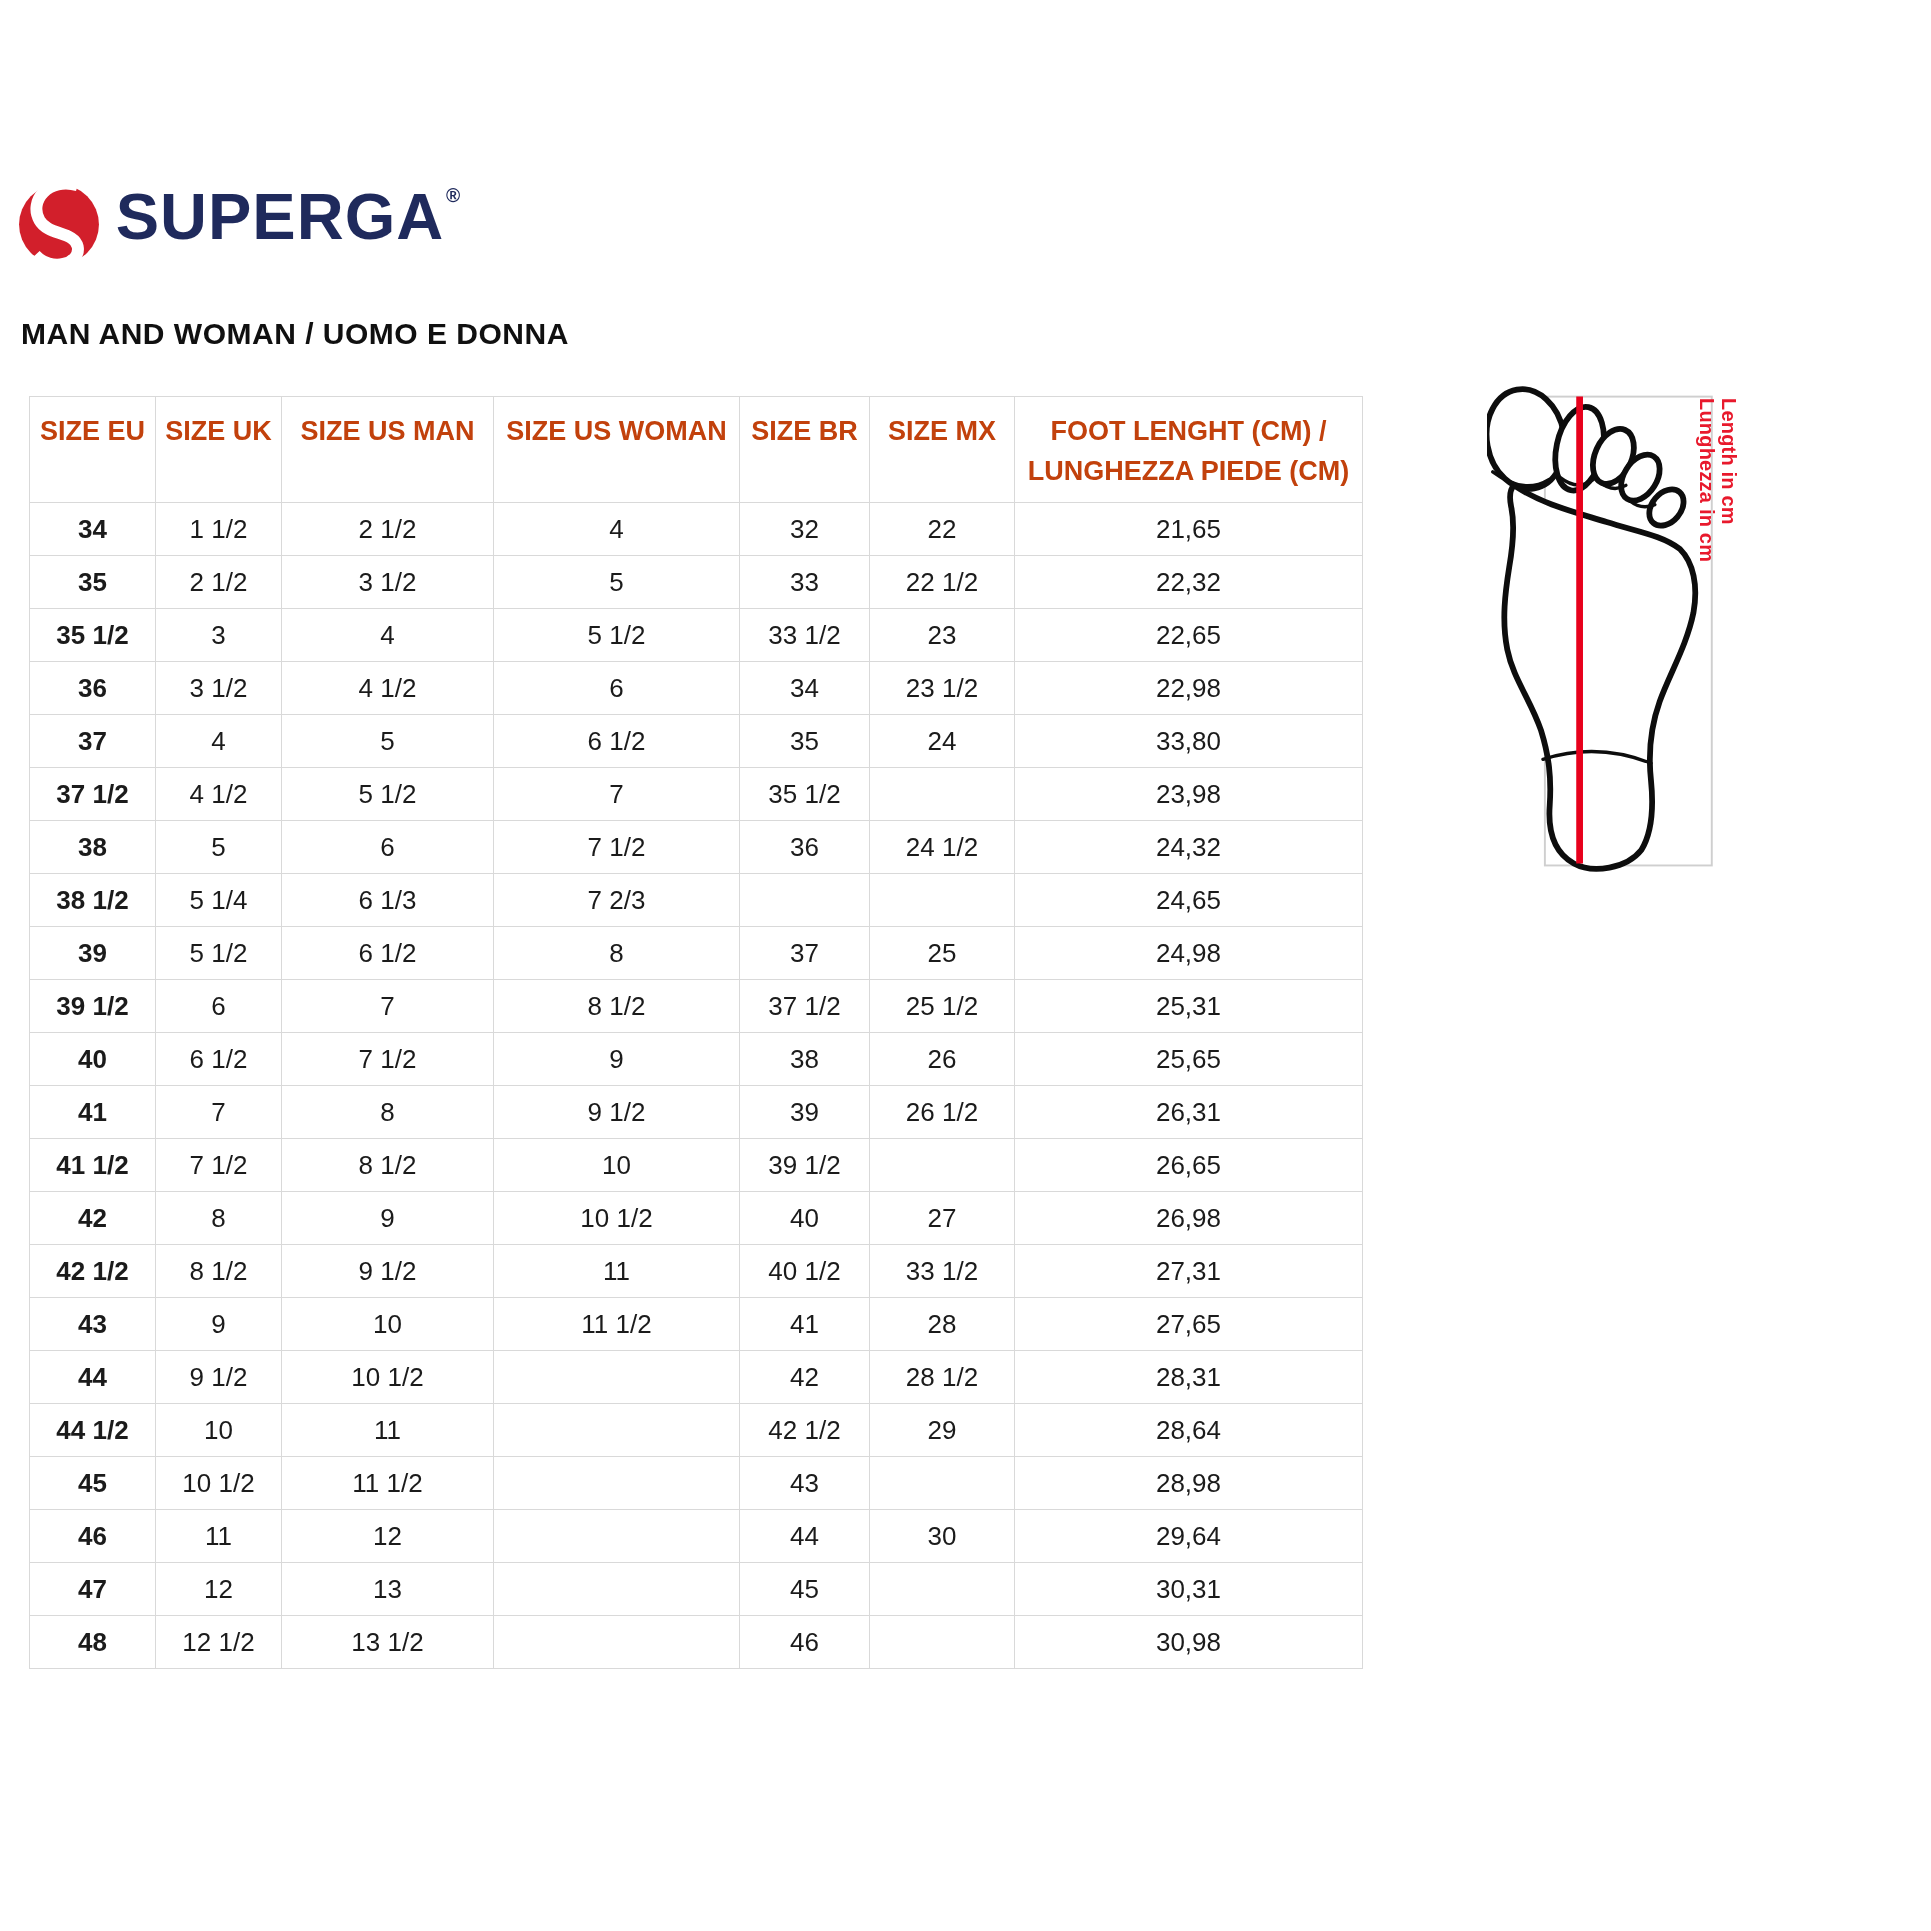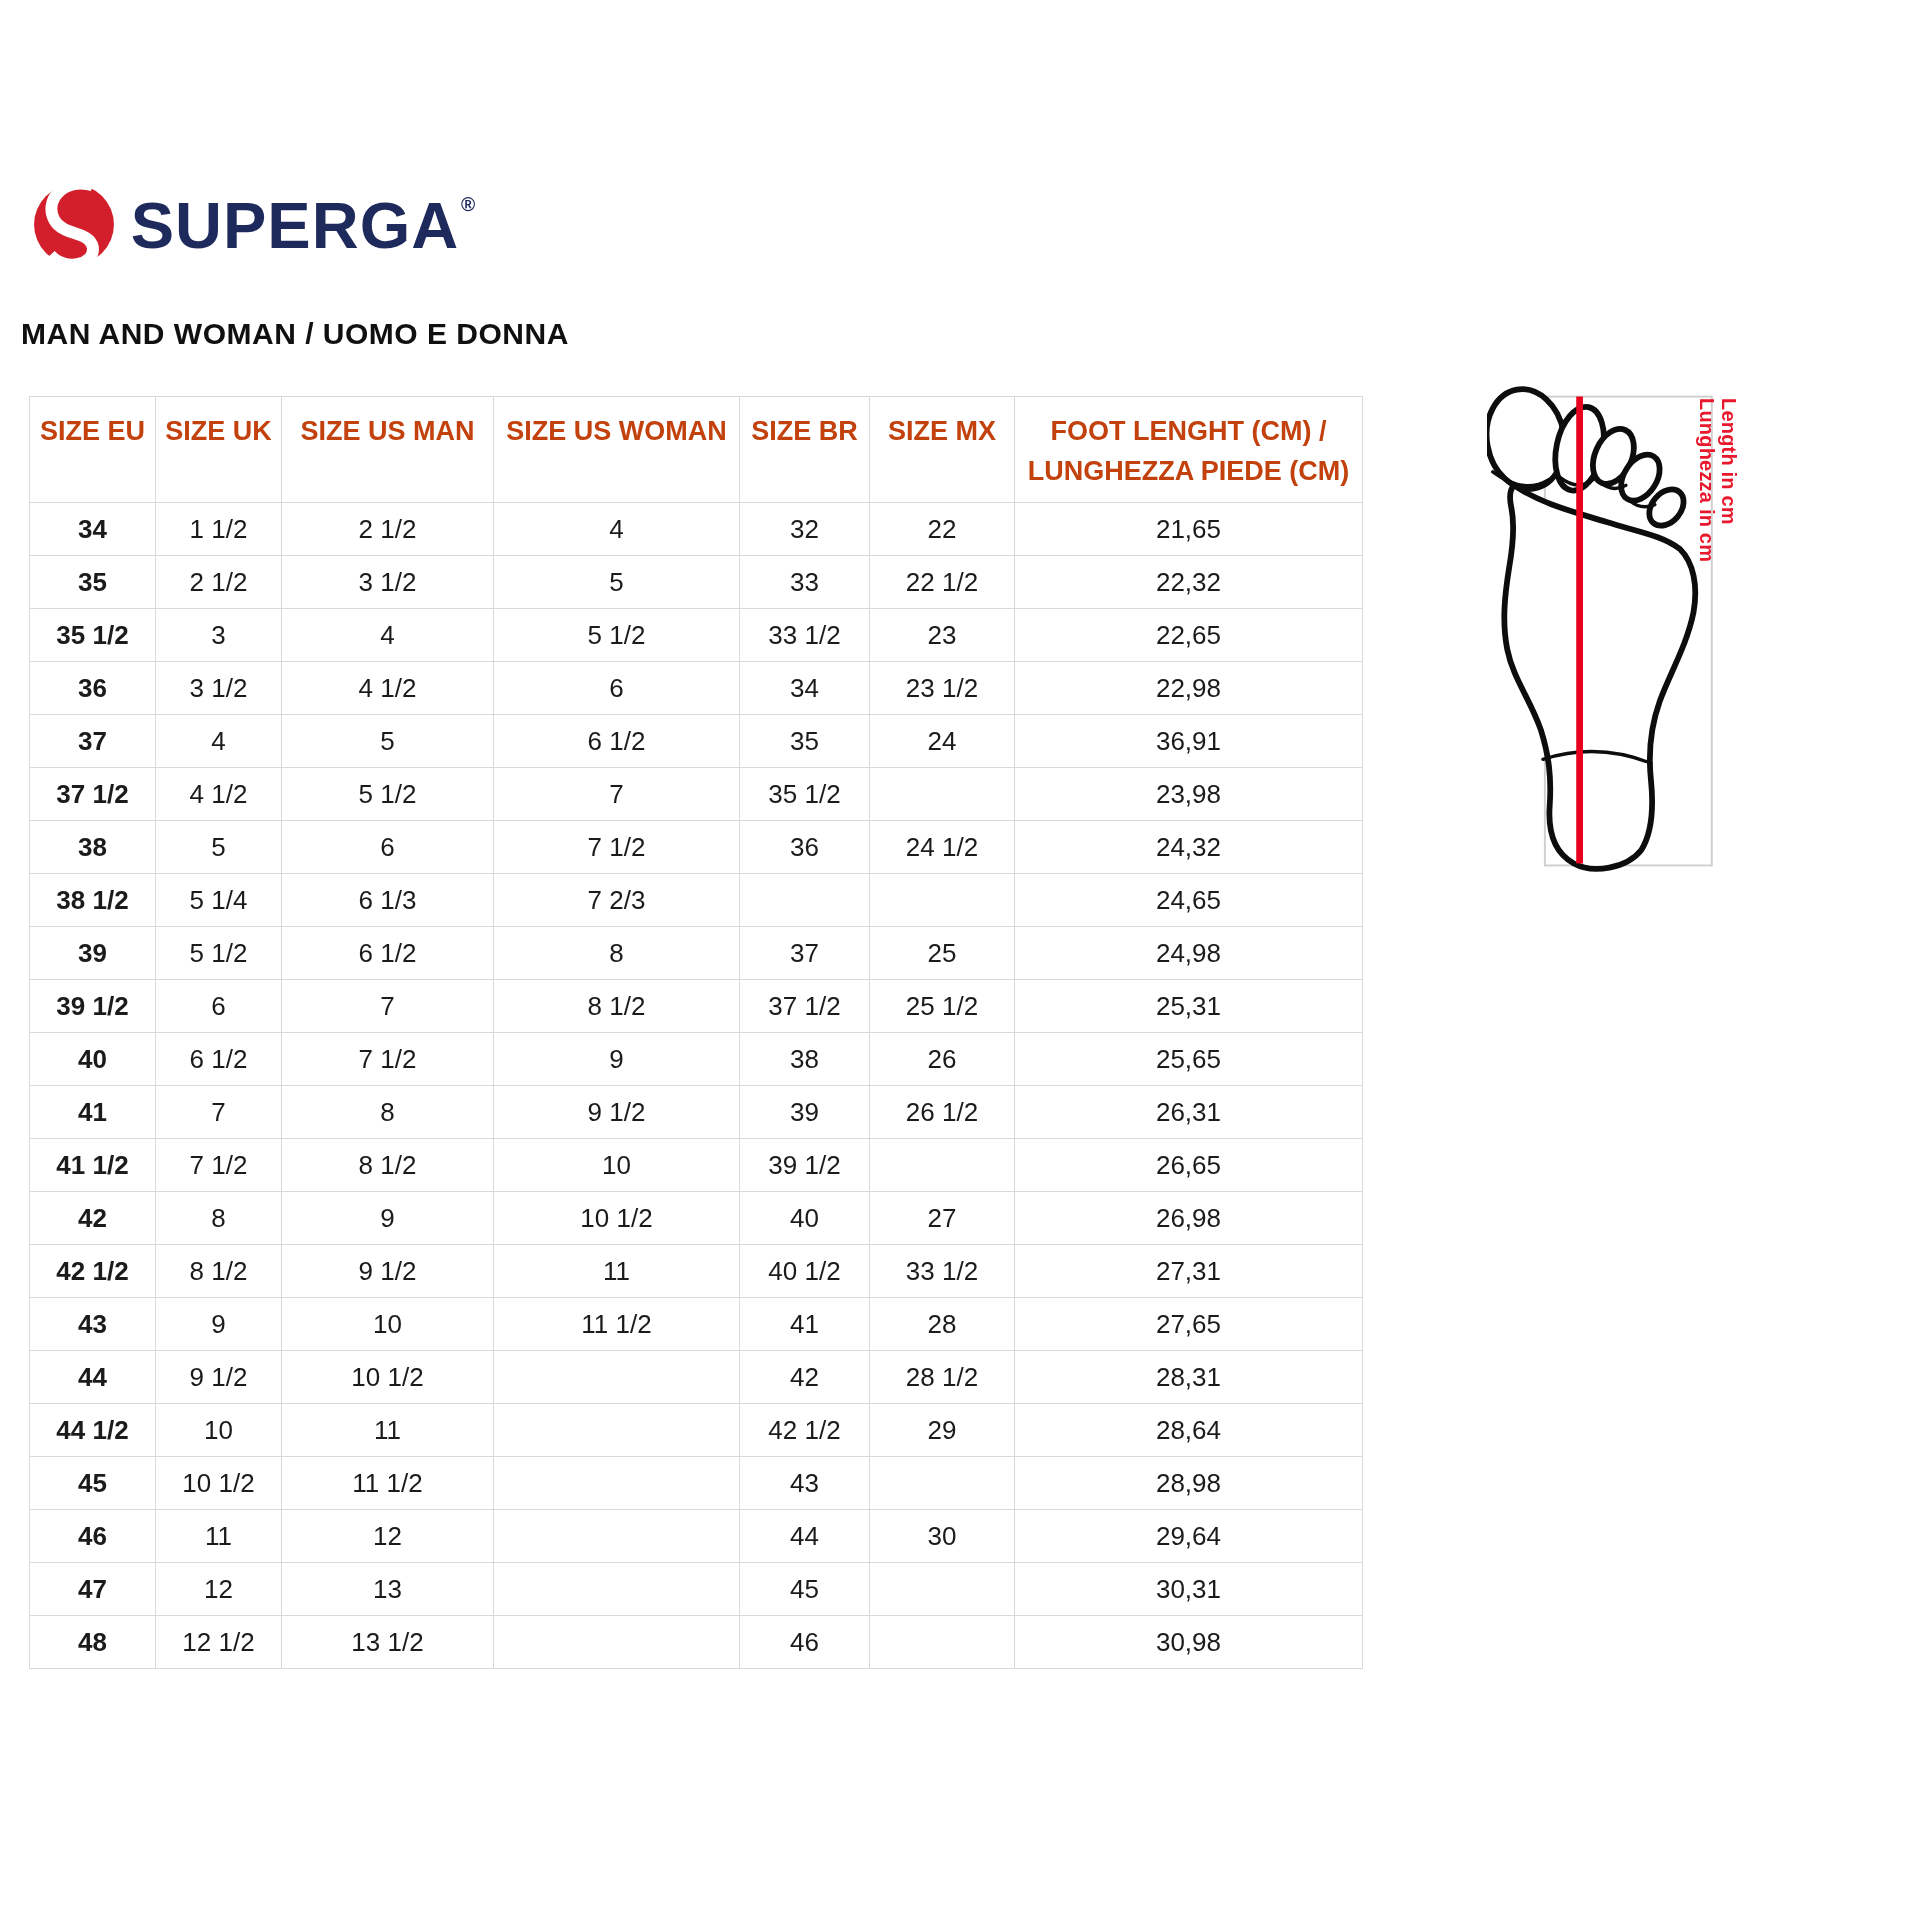--- a/index.html
+++ b/index.html
@@ -4,21 +4,21 @@
 <style>
   html, body { margin: 0; padding: 0; }
   body {
     width: 1931px; height: 1931px;
     background: #ffffff;
     position: relative;
     font-family: "Liberation Sans", sans-serif;
     color: #1b1b1b;
   }
   
-  .logo-block { position: absolute; left: 25px; top: 145px; display: flex; align-items: center; }
+  .logo-block { position: absolute; left: 10px; top: 145px; display: flex; align-items: flex-start; }
   .logo-mark { width: 98px; height: 85px; margin-top: 37px; }
   .wordmark {
     font-size: 65px; font-weight: bold; letter-spacing: 1px;
     color: #1f2a5c; margin-left: 7.7px; margin-top: 39px; line-height: 1;
   }
   .registered { font-size: 19.3px; font-weight: bold; color: #1f2a5c; vertical-align: 37px; margin-left: 1.9px; }
   
   .page-heading {
     position: absolute; left: 21px; top: 317px;
     font-size: 30px; font-weight: bold; color: #101010; letter-spacing: 0.5px;
@@ -126,21 +126,21 @@
         <td>23 1/2</td>
         <td>22,98</td>
       </tr>
       <tr>
         <td class="col-eu">37</td>
         <td>4</td>
         <td>5</td>
         <td>6 1/2</td>
         <td>35</td>
         <td>24</td>
-        <td>36,91</td>
+        <td>33,80</td>
       </tr>
       <tr>
         <td class="col-eu">37 1/2</td>
         <td>4 1/2</td>
         <td>5 1/2</td>
         <td>7</td>
         <td>35 1/2</td>
         <td></td>
         <td>23,98</td>
       </tr>

